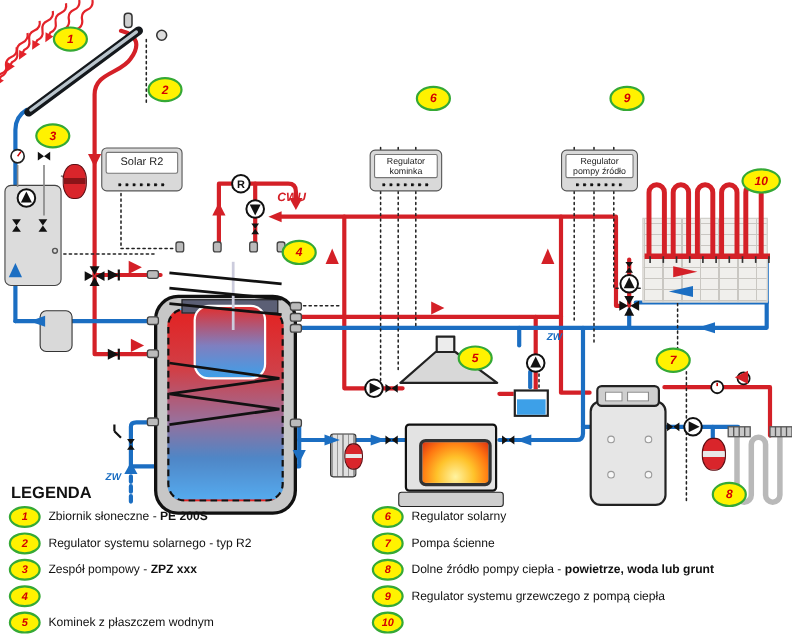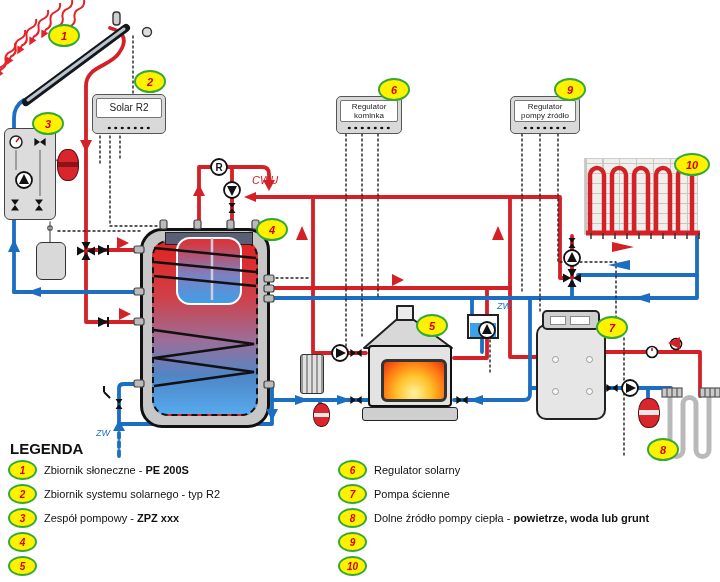--- a/index.html
+++ b/index.html
@@ -1,19 +1,19 @@
 <!DOCTYPE html>
 <html><head>
 <meta charset="utf-8">
 <style>
   html,body{margin:0;padding:0;}
   #stage{position:relative;width:720px;height:582px;background:#ffffff;overflow:hidden;
          font-family:"Liberation Sans",sans-serif;}
   svg{position:absolute;left:0;top:0;}
-  .comp{position:absolute;box-sizing:border-box;}
+  .comp{position:absolute;box-sizing:border-box;margin-top:40px;}
   
   .regbox{background:#d9d9d9;border:1.5px solid #555;border-radius:5px;padding:3px 4px 2px 4px;
           display:flex;flex-direction:column;align-items:center;justify-content:space-between;}
   .reglabel{background:#fff;border:1px solid #777;width:100%;text-align:center;
             font-size:8px;line-height:1.15;color:#222;padding:1px 0;border-radius:2px;}
   .reglabel.big{font-size:10px;padding:3px 0;}
   .dots{height:6px;width:46px;background-image:radial-gradient(circle at 3px 3px,#111 1.3px,transparent 1.6px);
         background-size:6.5px 6px;background-repeat:repeat-x;margin-top:2px;}
   
   .badge{position:absolute;width:28px;height:19px;border-radius:50%;background:#fff200;
@@ -23,21 +23,21 @@
   .vessel{position:absolute;border:1.5px solid #5c0d12;border-radius:45%;
           background:linear-gradient(180deg,#d9252b 0 40%,#8b1418 40% 58%,#d9252b 58%);z-index:20;}
   .vessel.light{background:linear-gradient(180deg,#d9252b 0 40%,#e8e8e8 40% 58%,#d9252b 58%);}
   
   .lrow{position:absolute;display:flex;align-items:center;gap:7px;height:18px;z-index:50;}
   .lbadge{width:25px;height:16px;border-radius:50%;background:#fff200;border:2px solid #35a935;
           color:#d40000;font-weight:bold;font-style:italic;font-size:10px;flex:0 0 auto;
           display:flex;align-items:center;justify-content:center;}
   .ltext{font-size:11px;color:#111;white-space:nowrap;}
   .ltext b{font-weight:700;}
-  .small-label{position:absolute;font-weight:normal;font-style:italic;z-index:45;}
+  .small-label{position:absolute;font-weight:bold;font-style:italic;z-index:45;}
 </style>
 </head>
 <body>
 
 <div id="stage">
 
   <svg width="720" height="582" viewBox="0 0 720 582" style="z-index:10">
     <g fill="none" stroke-linejoin="round" stroke-linecap="round">
 
       <g>
@@ -353,45 +353,47 @@
   <div class="vessel light" style="left:638px;top:398px;width:20px;height:28px;"></div>
 
   <div style="position:absolute;left:10px;top:440px;font-size:15px;font-weight:800;color:#111;z-index:50;">LEGENDA</div>
 
   <div class="lrow" style="left:8px;top:461px;">
     <div class="lbadge">1</div>
     <div class="ltext"><span>Zbiornik słoneczne - </span><b>PE 200S</b></div>
   </div>
   <div class="lrow" style="left:8px;top:485px;">
     <div class="lbadge">2</div>
-    <div class="ltext"><span>Zbiornik systemu solarnego - typ R2</span><b></b></div>
+    <div class="ltext"><span>Regulator systemu solarnego - typ R2</span><b></b></div>
   </div>
   <div class="lrow" style="left:8px;top:509px;">
     <div class="lbadge">3</div>
     <div class="ltext"><span>Zespół pompowy - </span><b>ZPZ xxx</b></div>
   </div>
   <div class="lrow" style="left:8px;top:533px;">
     <div class="lbadge">4</div>
   </div>
   <div class="lrow" style="left:8px;top:557px;">
     <div class="lbadge">5</div>
+    <div class="ltext"><span>Kominek z płaszczem wodnym</span><b></b></div>
   </div>
 
   <div class="lrow" style="left:338px;top:461px;">
     <div class="lbadge">6</div>
     <div class="ltext"><span>Regulator solarny</span><b></b></div>
   </div>
   <div class="lrow" style="left:338px;top:485px;">
     <div class="lbadge">7</div>
     <div class="ltext"><span>Pompa ścienne</span><b></b></div>
   </div>
   <div class="lrow" style="left:338px;top:509px;">
     <div class="lbadge">8</div>
     <div class="ltext"><span>Dolne źródło pompy ciepła - </span><b>powietrze, woda lub grunt</b></div>
   </div>
   <div class="lrow" style="left:338px;top:533px;">
     <div class="lbadge">9</div>
+    <div class="ltext"><span>Regulator systemu grzewczego z pompą ciepła</span><b></b></div>
   </div>
   <div class="lrow" style="left:338px;top:557px;">
     <div class="lbadge">10</div>
   </div>
 
 </div>
 
 </body></html>

